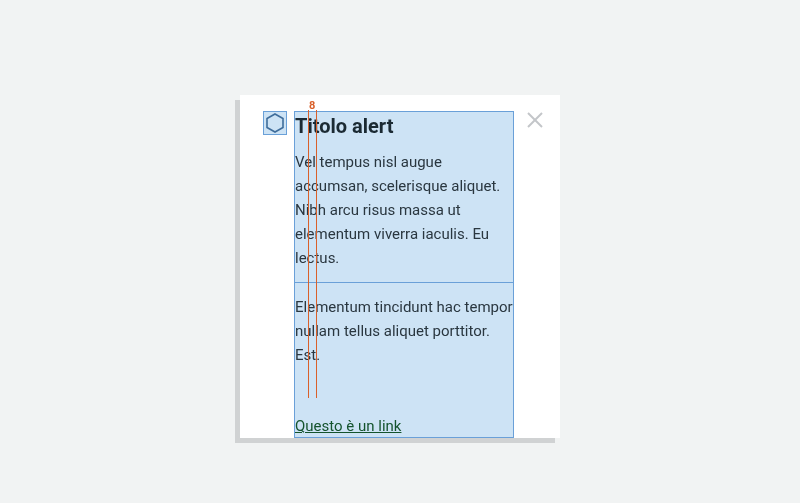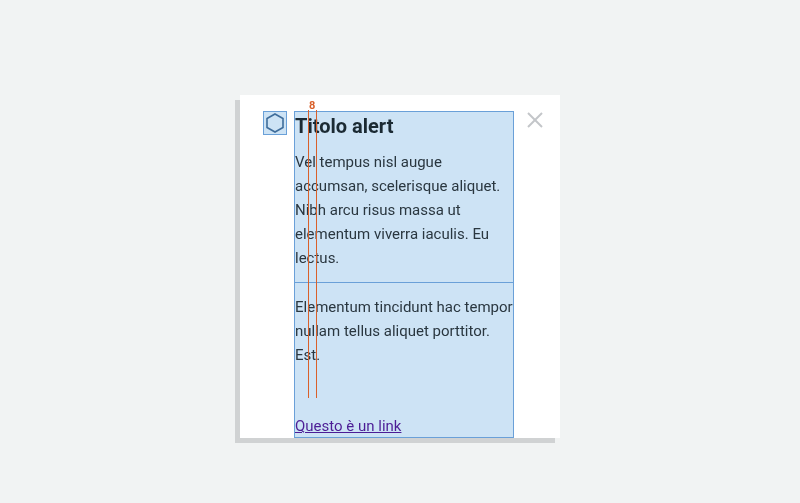--- a/index.html
+++ b/index.html
@@ -75,21 +75,21 @@
     }
     .secondary-text {
       font-size: 15px;
       line-height: 1.6;
       color: #2a3740;
       padding: 12px 0 12px 0;
     }
     .link {
       display: inline-block;
       font-size: 15px;
-      color: #4c1d95;
+      color: #14532d;
       text-decoration: underline;
       padding-bottom: 2px;
       cursor: pointer;
       margin-top: 38px;
     }
     .spacing-brackets {
       position: absolute;
       top: 15px;
       height: 288px;
       pointer-events: none;

